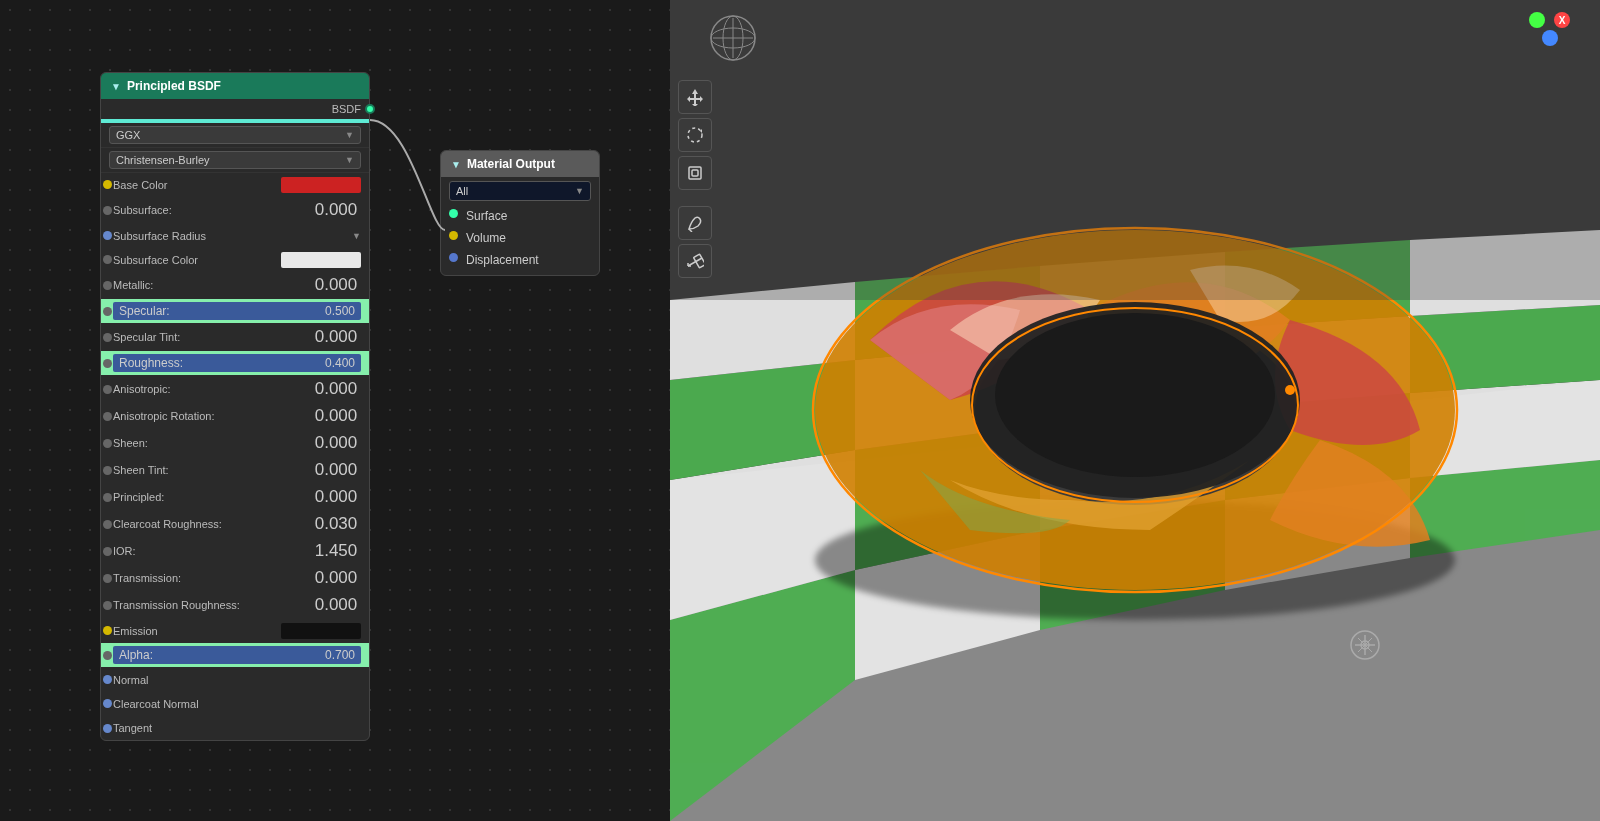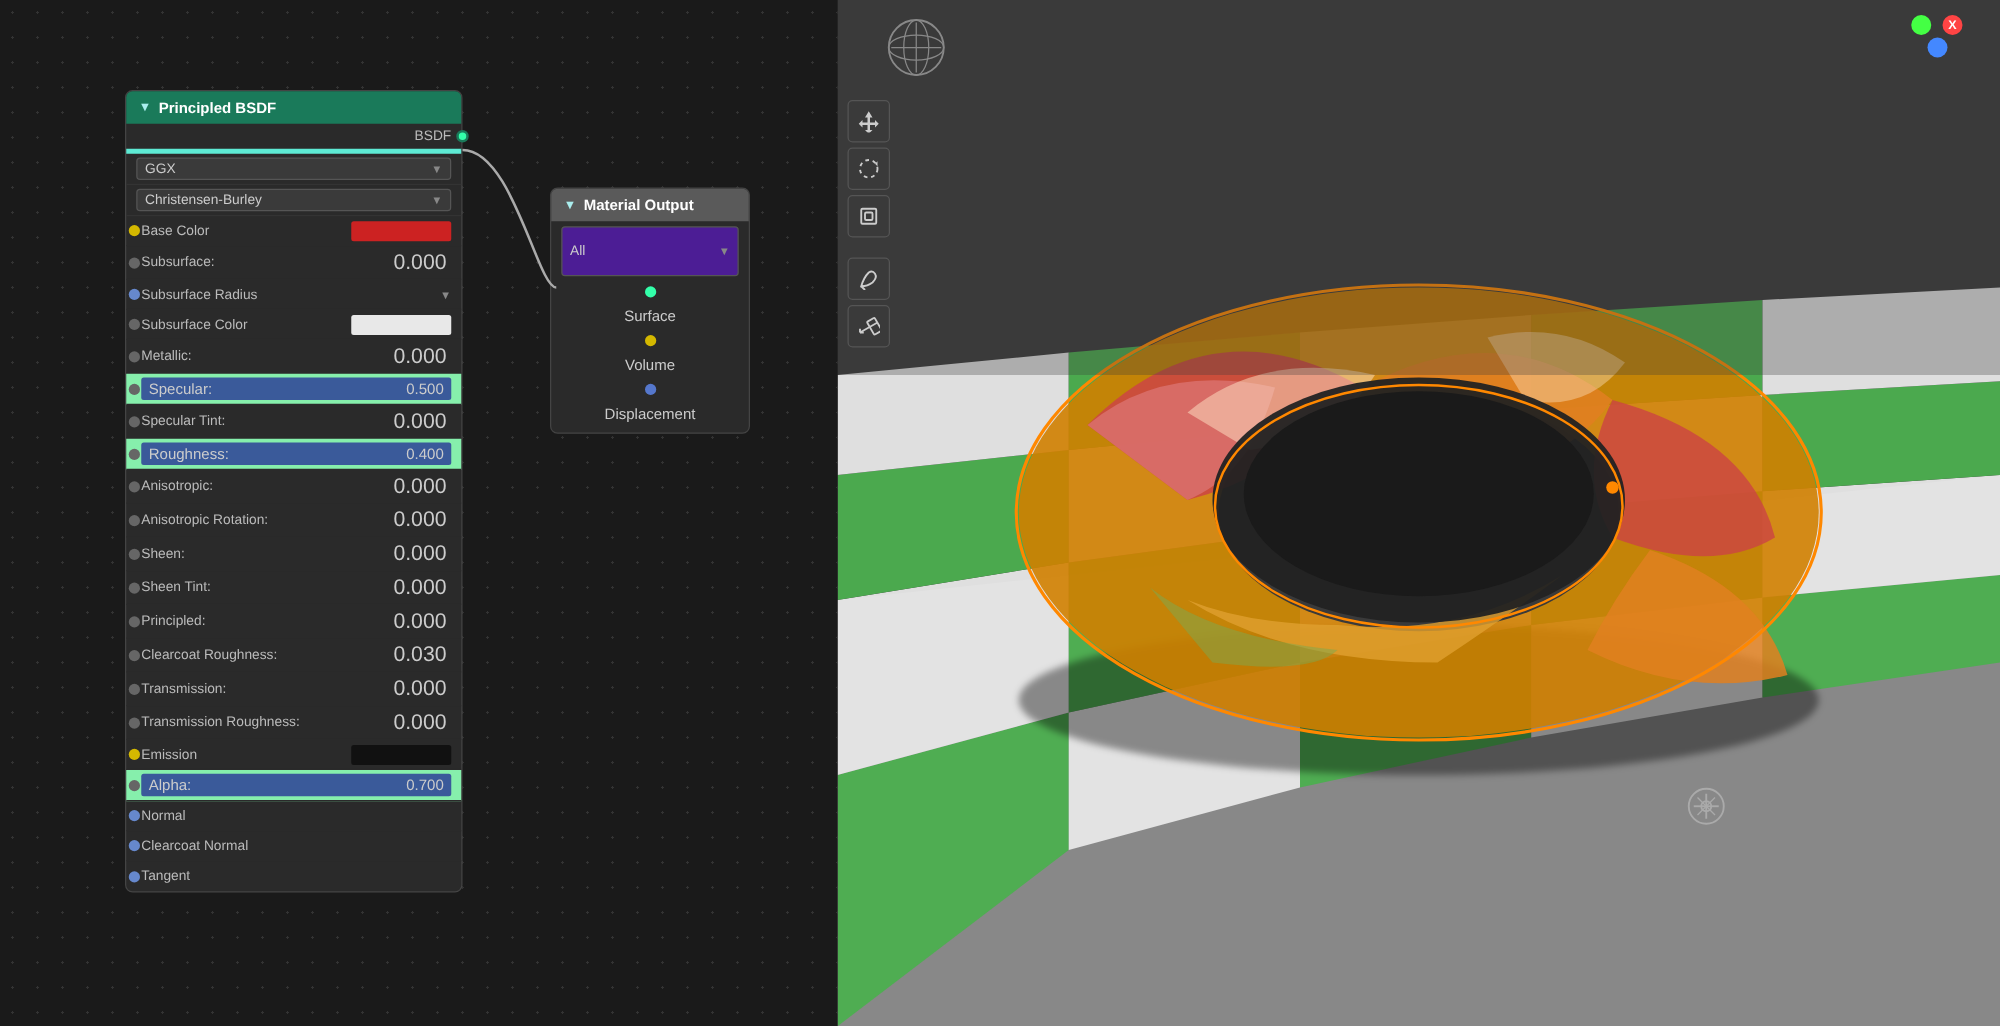--- a/index.html
+++ b/index.html
@@ -174,39 +174,38 @@
     .material-output-header {
       background: #5a5a5a;
       border-radius: 5px 5px 0 0;
       padding: 6px 10px;
       display: flex;
       align-items: center;
       gap: 6px;
     }
 
     .material-output-dropdown {
-      background: #4c1d95;
+      background: #0f172a;
       border: 1px solid #555;
       border-radius: 3px;
       color: #ccc;
       font-size: 11px;
-      padding: 13px 6px;
+      padding: 3px 6px;
       display: flex;
       align-items: center;
       justify-content: space-between;
       margin: 4px 8px;
     }
 
     .output-input-row {
       display: flex;
-      align-items: center;
+      align-items: flex-start;
       padding: 4px 8px;
       gap: 8px;
       position: relative;
-      flex-direction: column;
     }
 
     .out-socket-green { background: #3fa; }
     .out-socket-yellow { background: #d4b800; }
 
     .out-socket {
       width: 9px;
       height: 9px;
       border-radius: 50%;
     }
@@ -362,20 +361,25 @@
       <span class="prop-label">Principled:</span>
       <span class="prop-value">0.000</span>
     </div>
 
     <div class="node-prop-row">
       <div class="prop-socket gray"></div>
       <span class="prop-label">Clearcoat Roughness:</span>
       <span class="prop-value">0.030</span>
     </div>
 
+    <div class="node-prop-row">
+      <div class="prop-socket gray"></div>
+      <span class="prop-label">IOR:</span>
+      <span class="prop-value">1.450</span>
+    </div>
 
     <div class="node-prop-row">
       <div class="prop-socket gray"></div>
       <span class="prop-label">Transmission:</span>
       <span class="prop-value">0.000</span>
     </div>
 
     <div class="node-prop-row">
       <div class="prop-socket gray"></div>
       <span class="prop-label">Transmission Roughness:</span>

